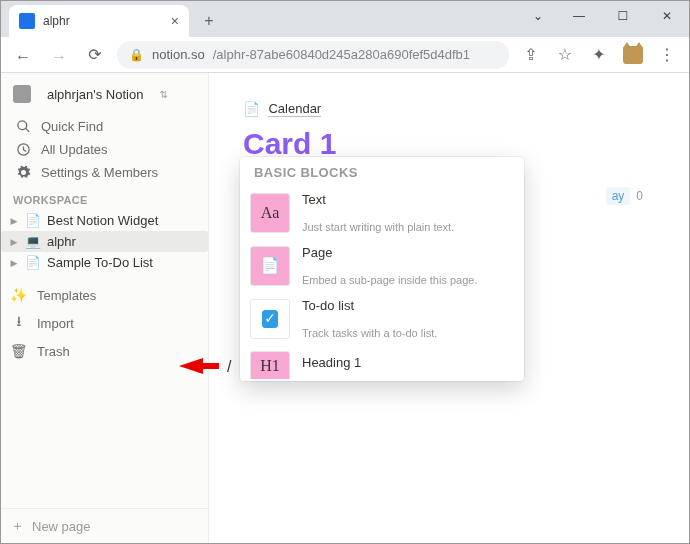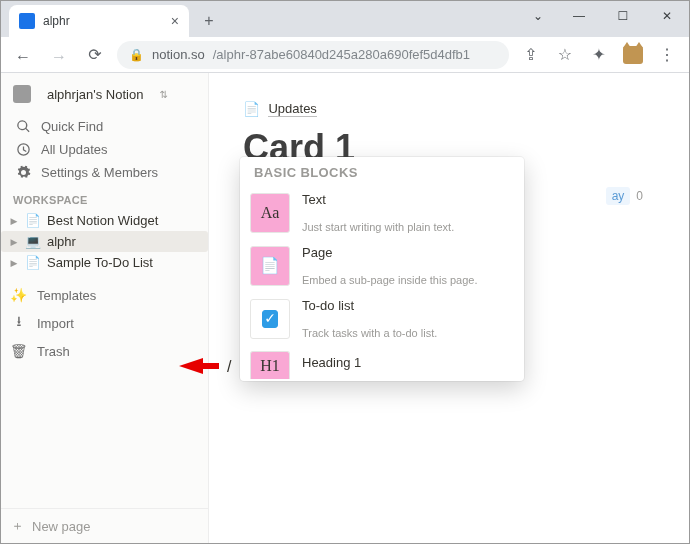--- a/index.html
+++ b/index.html
@@ -43,21 +43,21 @@
 .page-row .caret{ color:#9b9a97; font-size:9px; width:10px; text-align:center;}
 .page-row .pg-icon{ width:16px; text-align:center; font-size:13px;}
 .page-row.selected{ background:#eceae6;}
 .sidebar-bottom { margin-top:auto; border-top:1px solid #ededed; padding:8px 10px; color:#9b9a97; display:flex; align-items:center; gap:8px; cursor:pointer;}
 
 
 .main { flex:1; padding: 28px 34px; position:relative;}
 .breadcrumb { display:flex; align-items:center; gap:8px; font-size:13px; color:#37352f; margin-bottom:10px; padding-left:0;}
 .breadcrumb .doc-icon{ font-size:14px;}
 .breadcrumb .link { border-bottom:1px solid #bfbfbf; cursor:pointer;}
-.page-title { font-size:36px; font-weight:700; color:#404040; margin-top:2px; margin-bottom:6px;}
+.page-title { font-size:30px; font-weight:700; color:#8b5cf6; margin-top:2px; margin-bottom:6px;}
 .today-chip { position:absolute; right:46px; top:116px; font-size:12px; color:#9b9a97;}
 .today-chip .d{ background:#edf5fd; color:#5b9bd5; padding:2px 6px; border-radius:3px; margin-right:6px;}
 .cursor-line { position:absolute; left:18px; top:285px; font-size:16px; color:#37352f;}
 .arrow { position:absolute; left:-30px; top:281px; }
 .arrow svg{ width:40px; height:24px; }
 
 
 .menu { position:absolute; left:31px; top:84px; width:284px; background:#fff; border-radius:4px; box-shadow: 0 8px 24px rgba(0,0,0,.18), 0 0 0 1px rgba(15,15,15,.05); font-size:13px; overflow:hidden;}
 .menu-header { padding:8px 14px 6px; font-size:13px; font-weight:600; color:#9b9a97; letter-spacing:.4px;}
 .menu-item { display:flex; gap:12px; align-items:center; padding:6px 10px; cursor:pointer;}
@@ -184,21 +184,21 @@
 
       <div class="sidebar-bottom">
         <span>＋</span>
         <span>New page</span>
       </div>
     </div>
 
     <div class="main">
       <div class="breadcrumb">
         <span class="doc-icon">📄</span>
-        <span class="link">Updates</span>
+        <span class="link">Calendar</span>
       </div>
       <div class="page-title">Card 1</div>
 
       <div class="today-chip">
         <span class="d">ay</span><span>0</span>
       </div>
 
       <div class="arrow">
         <svg viewBox="0 0 40 24">
             <polygon points="0,12 24,4 24,9 40,9 40,15 24,15 24,20" fill="#e60000"></polygon>

